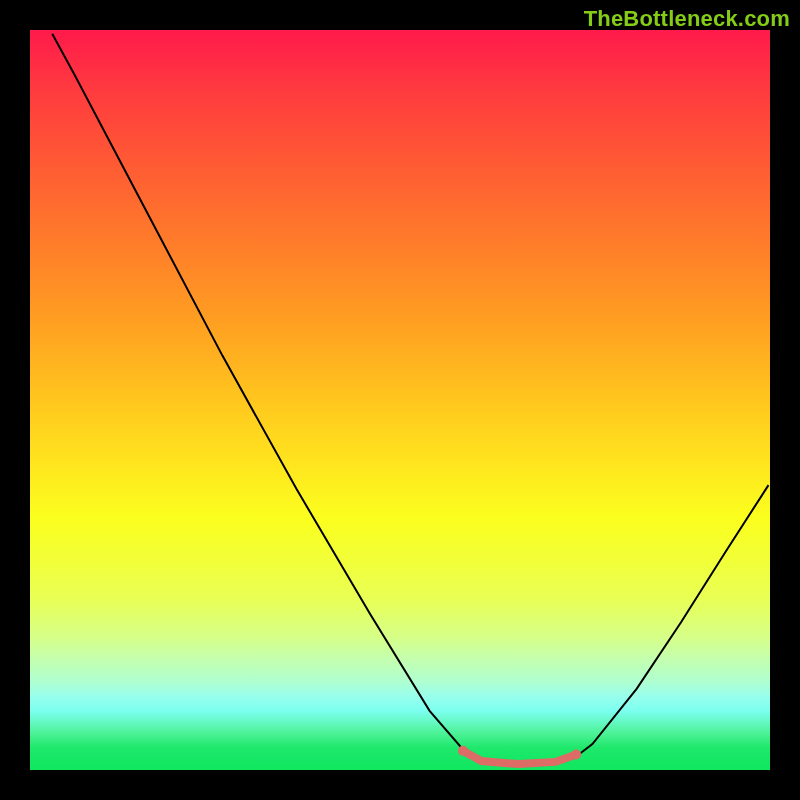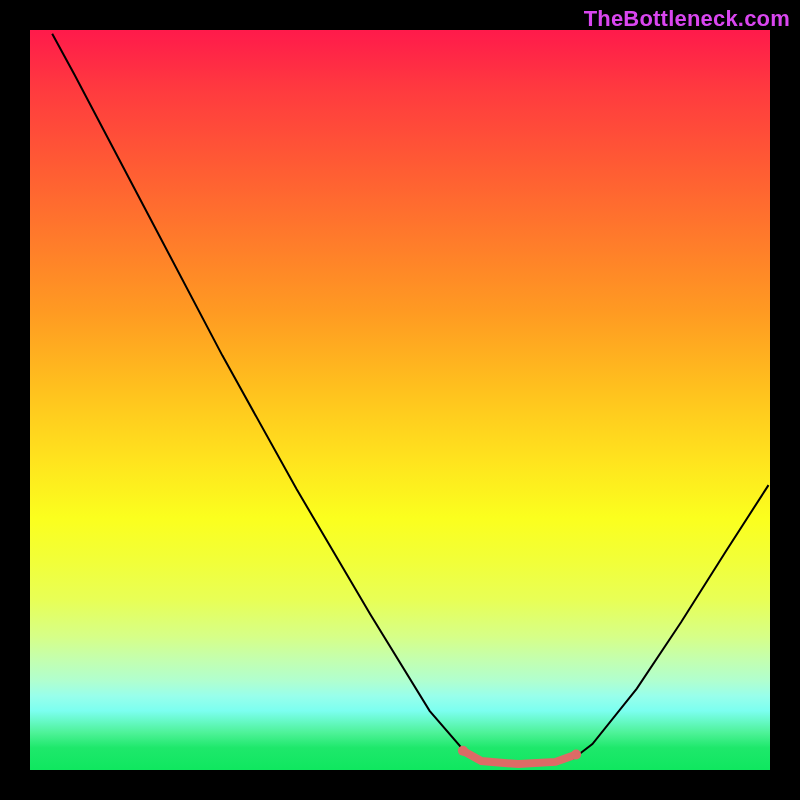--- a/index.html
+++ b/index.html
@@ -41,21 +41,21 @@
       #1ee86b 97%,
       #0fe75f 100%);
   }
   .watermark {
     position: absolute;
     top: 6px;
     right: 10px;
     font-family: Arial, Helvetica, sans-serif;
     font-size: 22px;
     font-weight: 600;
-    color: #d946ef;
+    color: #84cc16;
     letter-spacing: 0.2px;
     user-select: none;
   }
   svg.curve {
     position: absolute;
     left: 30px;
     top: 30px;
     width: 740px;
     height: 740px;
     overflow: visible;

